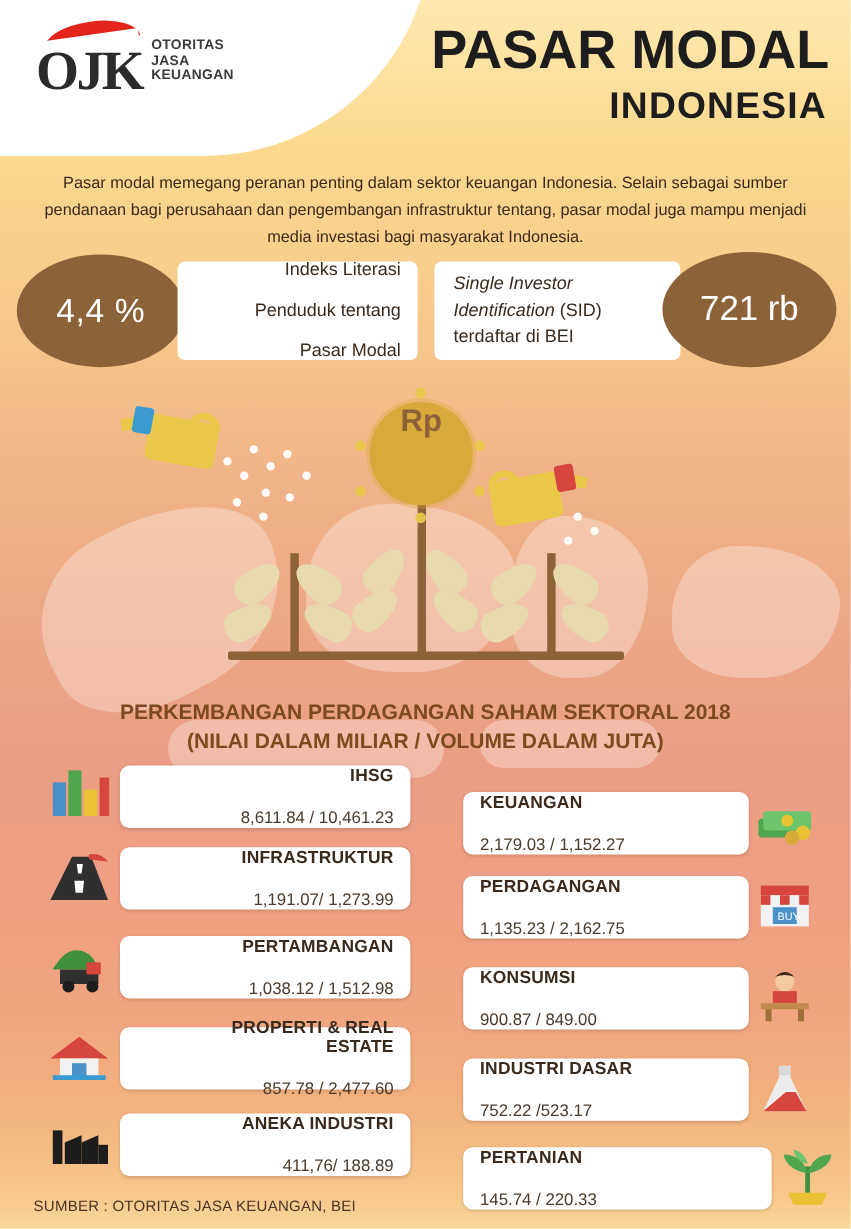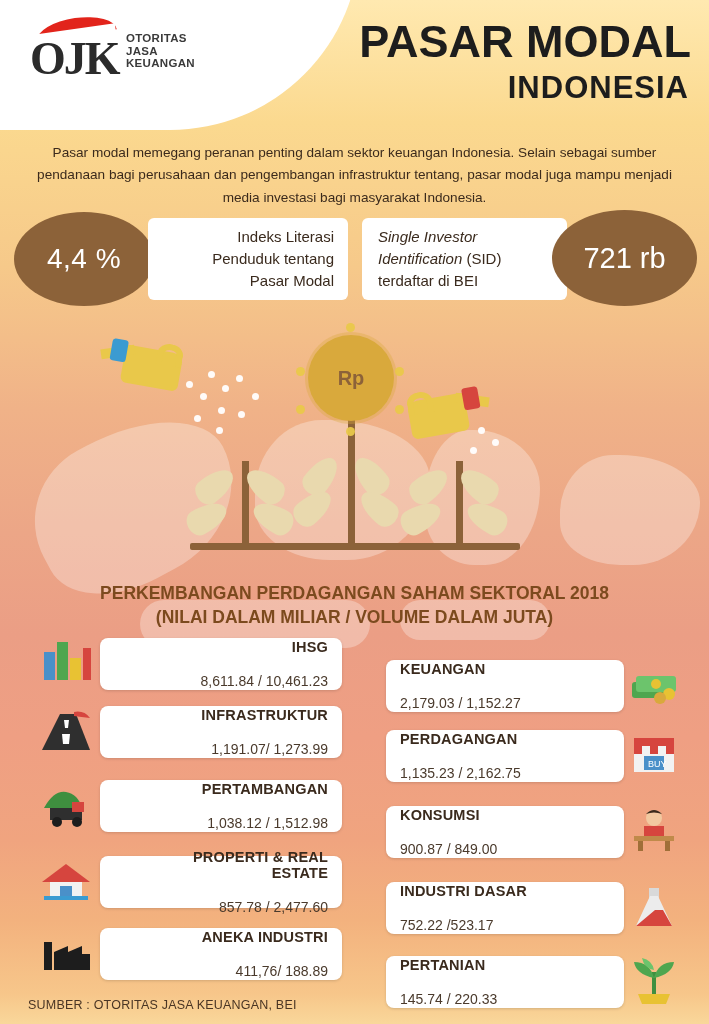--- a/index.html
+++ b/index.html
@@ -80,21 +80,21 @@
     position: absolute; left: 14px; top: 212px; width: 140px; height: 94px;
     background: #8c6239; border-radius: 50%;
     display: flex; align-items: center; justify-content: center;
     color: #fff; font-size: 28px; letter-spacing: .5px;
   }
   .pill-left {
     position: absolute; left: 148px; top: 218px; width: 200px; height: 82px;
     background: #fff; border-radius: 6px;
     display: flex; flex-direction: column; align-items: flex-end; justify-content: center;
     padding: 0 14px 0 12px; text-align: right;
-    font-size: 15px; color: #3a2a1d; line-height: 1.45;
+    font-size: 15px; color: #3a2a1d; line-height: 1.45; gap: 12px;
   }
   .pill-right {
     position: absolute; left: 362px; top: 218px; width: 205px; height: 82px;
     background: #fff; border-radius: 6px;
     display: flex; flex-direction: column; align-items: flex-start; justify-content: center;
     padding: 0 10px 0 16px; text-align: left;
     font-size: 15px; color: #3a2a1d; line-height: 1.45;
   }
   .pill-right .ital { font-style: italic; }
   .circle-right {
@@ -104,22 +104,22 @@
     color: #fff; font-size: 29px;
   }
 
   
   .plant-area { position: absolute; left: 90px; top: 315px; width: 540px; height: 250px; }
   .ground { position: absolute; left: 100px; top: 228px; width: 330px; height: 7px; background: #8c6239; border-radius: 2px; }
   .stem { position: absolute; width: 7px; background: #8c6239; }
   .coin {
     position: absolute; left: 218px; top: 20px; width: 86px; height: 86px;
     background: #d9a93c; border-radius: 50%;
-    display: flex; align-items: center; justify-content: center;
-    color: #8c6239; font-size: 20px; font-weight: bold;
+    display: flex; align-items: flex-start; justify-content: center;
+    color: #8c6239; font-size: 26px; font-weight: bold;
     box-shadow: 0 0 0 3px rgba(217,169,60,.35);
   }
   .petal { position: absolute; width: 26px; height: 42px; background: #e9d9ae; border-radius: 60% 60% 60% 60%/ 80% 80% 30% 30%; }
   .can { position: absolute; width: 58px; height: 38px; background: #e9c84a; border-radius: 4px 10px 6px 6px; }
   .can-spout { position: absolute; width: 34px; height: 10px; background: #e9c84a; transform: rotate(-18deg); }
   .drop { position: absolute; width: 7px; height: 7px; background: #fff; border-radius: 50%; opacity: .95; }
 
   
   .sec-title {
     position: absolute; top: 572px; left: 0; width: 709px;
@@ -377,21 +377,21 @@
       <svg viewBox="0 0 56 52" width="56" height="52" aria-hidden="true">
         <rect x="23" y="6" width="10" height="10" fill="#d9d9d9"></rect>
         <path d="M24 14 L32 14 L46 44 L10 44 Z" fill="#ececec"></path>
         <path d="M29 28 L37 28 L46 44 L10 44 Z" fill="#d6453e"></path>
       </svg>
     </div>
     <div class="name">INDUSTRI DASAR</div>
     <div class="val">752.22 /523.17</div>
   </div>
 
-  <div class="card card-r" style="left:386px; top:956px; width:238px; height:52px;">
+  <div class="card card-r" style="left:386px; top:956px; width:257px; height:52px;">
     <div class="icon-box icon-r">
       <svg viewBox="0 0 56 52" width="56" height="52" aria-hidden="true">
         <rect x="26" y="16" width="4" height="22" fill="#3f8f3f"></rect>
         <path d="M28 22 q-18 -4 -20 -16 q16 0 20 16 Z" fill="#4fa64f"></path>
         <path d="M28 22 q18 -4 20 -16 q-16 0 -20 16 Z" fill="#4fa64f"></path>
         <path d="M28 14 q-10 -2 -12 -12 q10 2 12 12 Z" fill="#6cc46c"></path>
         <path d="M12 38 L44 38 L40 48 L16 48 Z" fill="#e8c233"></path>
       </svg>
     </div>
     <div class="name">PERTANIAN</div>

